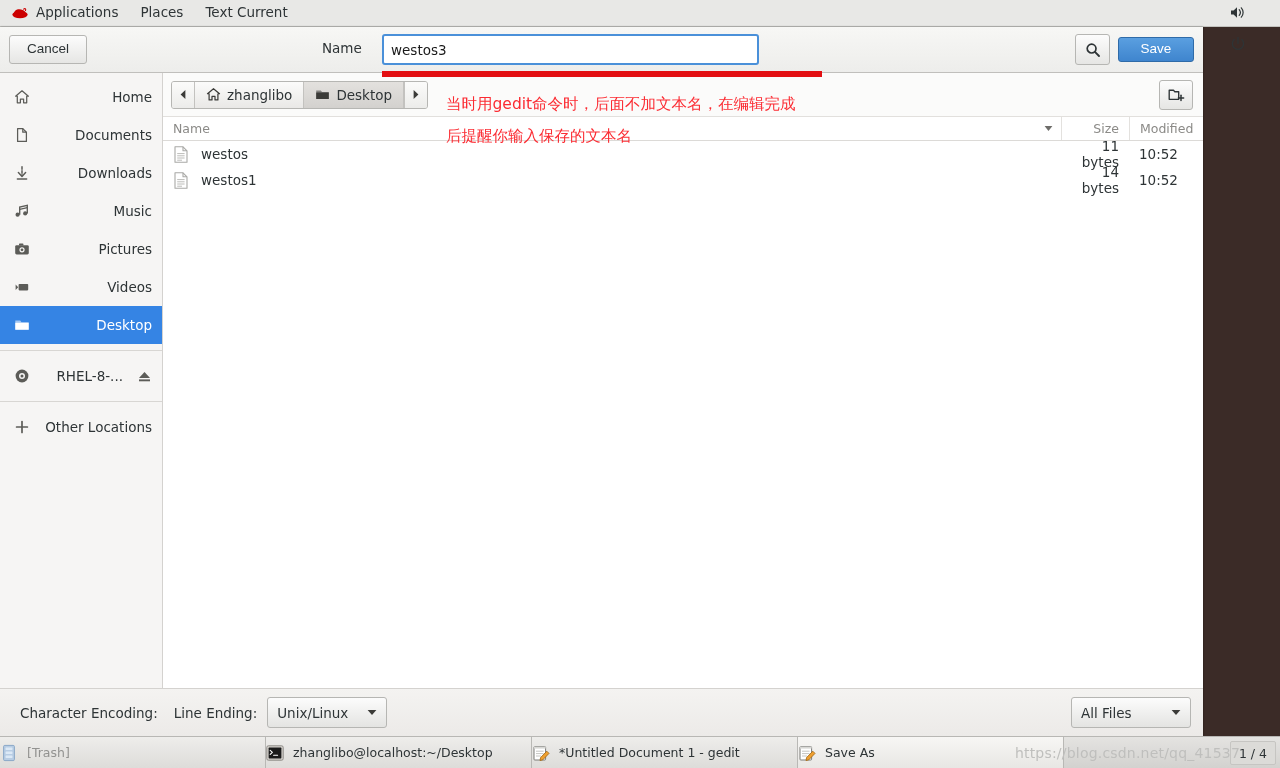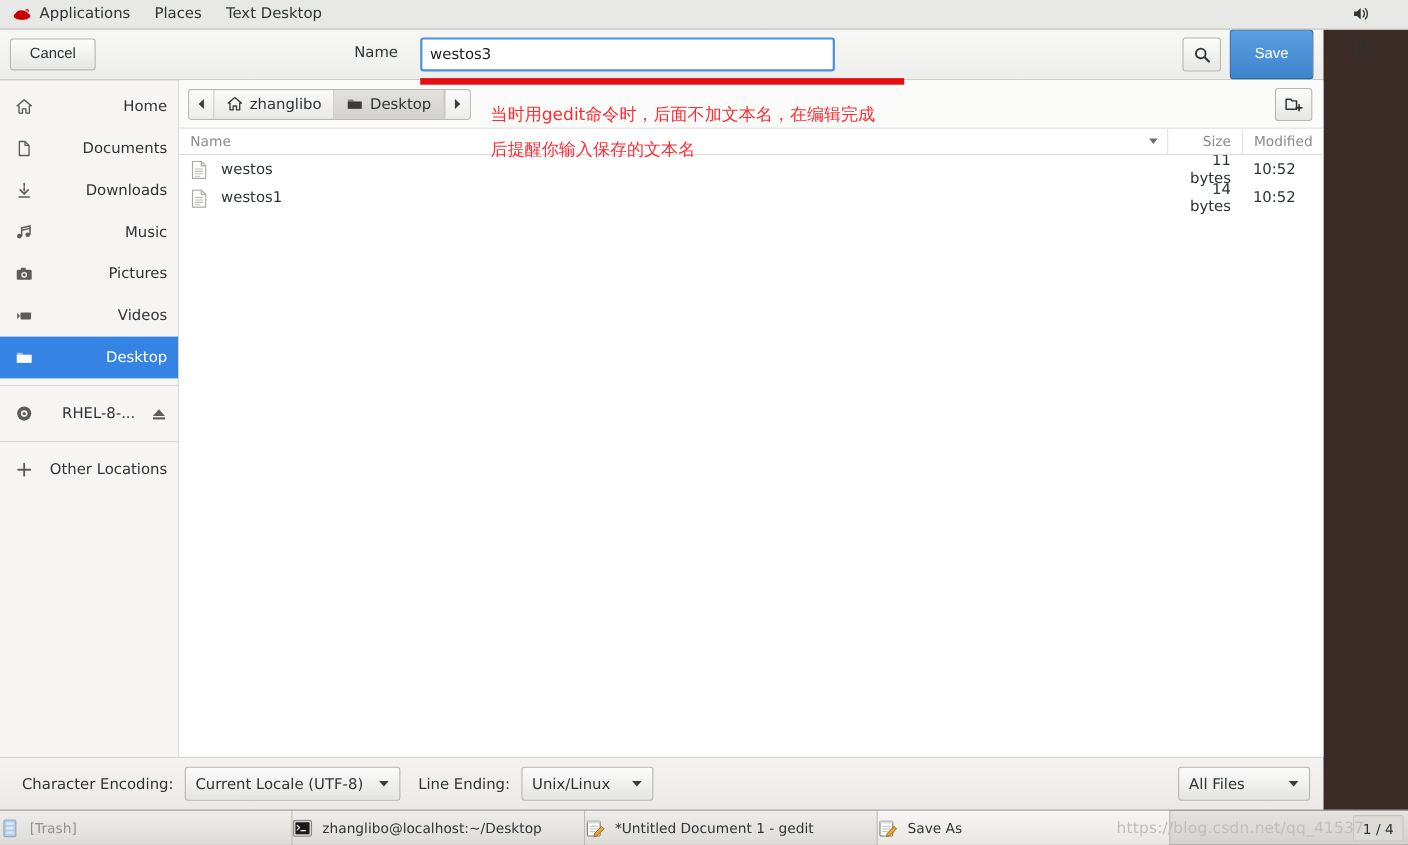--- a/index.html
+++ b/index.html
@@ -63,21 +63,21 @@
     outline: none;
   }
   .hb-right { position: absolute; right: 9px; display: flex; align-items: center; gap: 8px; }
   .search-btn {
     width: 35px; height: 31px; display: flex; align-items: center; justify-content: center;
     padding: 0;
   }
   .save-btn {
     background: linear-gradient(to bottom,#5a9fe0,#3f85ce);
     border: 1px solid #2f6ba8; color: #fff;
-    min-width: 76px; height: 45px; text-align:center;
+    min-width: 76px; height: 25px; text-align:center;
     font-size: 13.5px; padding: 0 14px;
   }
 
   
   .red-bar {
     position: absolute; left: 382px; top: 44px;
     width: 440px; height: 6px; background: #e30f12; z-index: 30;
   }
 
   
@@ -226,21 +226,21 @@
           <path d="M3 6.6c0-2.2 2-4.3 5.3-4.3 2.6 0 4.3 1 5.4 2 .7.6.2 1.3-1 1.1C10.6 5 6.8 4.6 4.4 5.9c-.9.5-1.4.5-1.4.7z" fill="#cc0000"></path>
           <path d="M12.6 2.2c.6-.5 1.4-.7 1.9-.2.4.4.2 1.1 0 1.6" fill="none" stroke="#cc0000" stroke-width="1.1" stroke-linecap="round"></path>
         </svg>
       </span>
       <span>Applications</span>
     </div>
     <div class="tb-item">
       <span>Places</span>
     </div>
     <div class="tb-item">
-      <span>Text Desktop</span>
+      <span>Text Current</span>
     </div>
   </div>
   <div class="topbar-right">
     <span class="topbar-clock">Wed 10:54</span>
     <span class="ticon">
       <svg width="17" height="15" viewBox="0 0 17 15">
         <path d="M2 5.5h2.6L8 2.3v10.4L4.6 9.5H2z" fill="#2e3436"></path>
         <path d="M10.2 4.6a4.5 4.5 0 010 5.8" fill="none" stroke="#2e3436" stroke-width="1.2" stroke-linecap="round"></path>
         <path d="M12.3 2.8a7 7 0 010 9.4" fill="none" stroke="#2e3436" stroke-width="1.2" stroke-linecap="round"></path>
       </svg>
@@ -477,28 +477,20 @@
           <div class="f-sort"></div>
           <div class="f-size">14 bytes</div>
           <div class="f-mod">10:52</div>
         </div>
       </div>
     </div>
   </div>
 
   <div class="footer">
     <span class="f-label">Character Encoding:</span>
-    <div class="combo combo-enc">
-      <span>Current Locale (UTF-8)</span>
-      <span class="caret">
-        <svg width="10" height="7" viewBox="0 0 10 7">
-            <path d="M0.6 1h8.8L5 6z" fill="#3b3b38"></path>
-          </svg>
-      </span>
-    </div>
     <span class="f-label" style="margin-left:6px;">Line Ending:</span>
     <div class="combo combo-le">
       <span>Unix/Linux</span>
       <span class="caret">
         <svg width="10" height="7" viewBox="0 0 10 7">
             <path d="M0.6 1h8.8L5 6z" fill="#3b3b38"></path>
           </svg>
       </span>
     </div>
     <div class="combo combo-filter">

